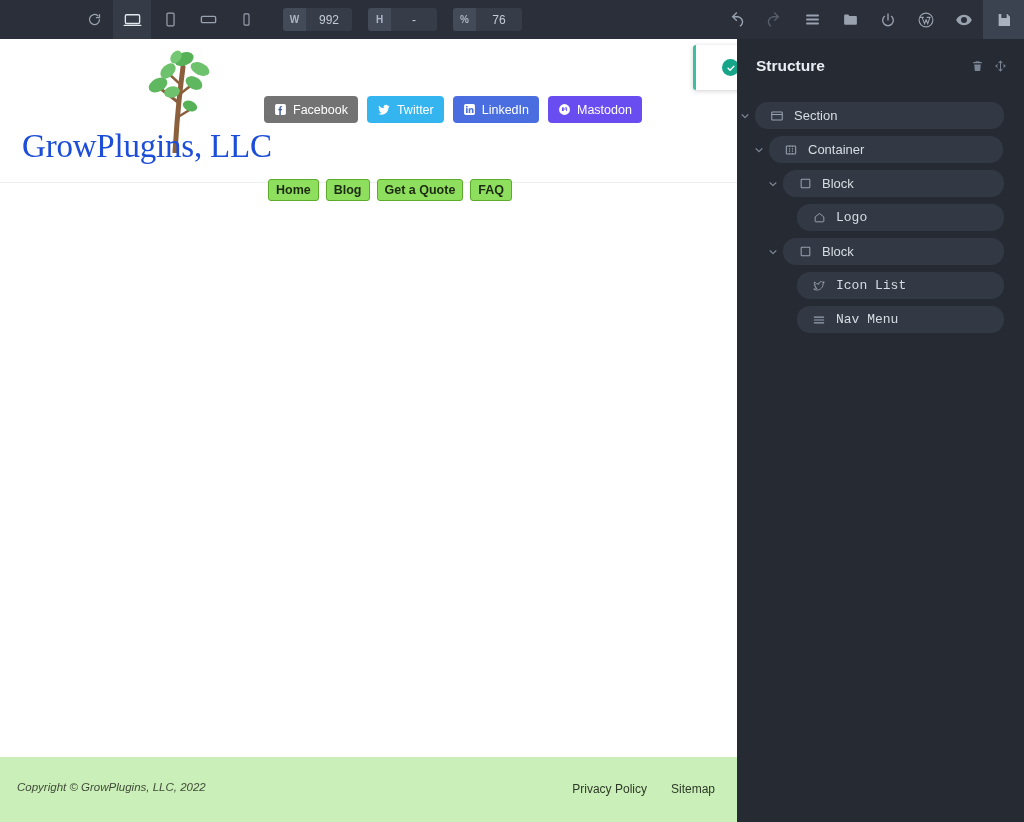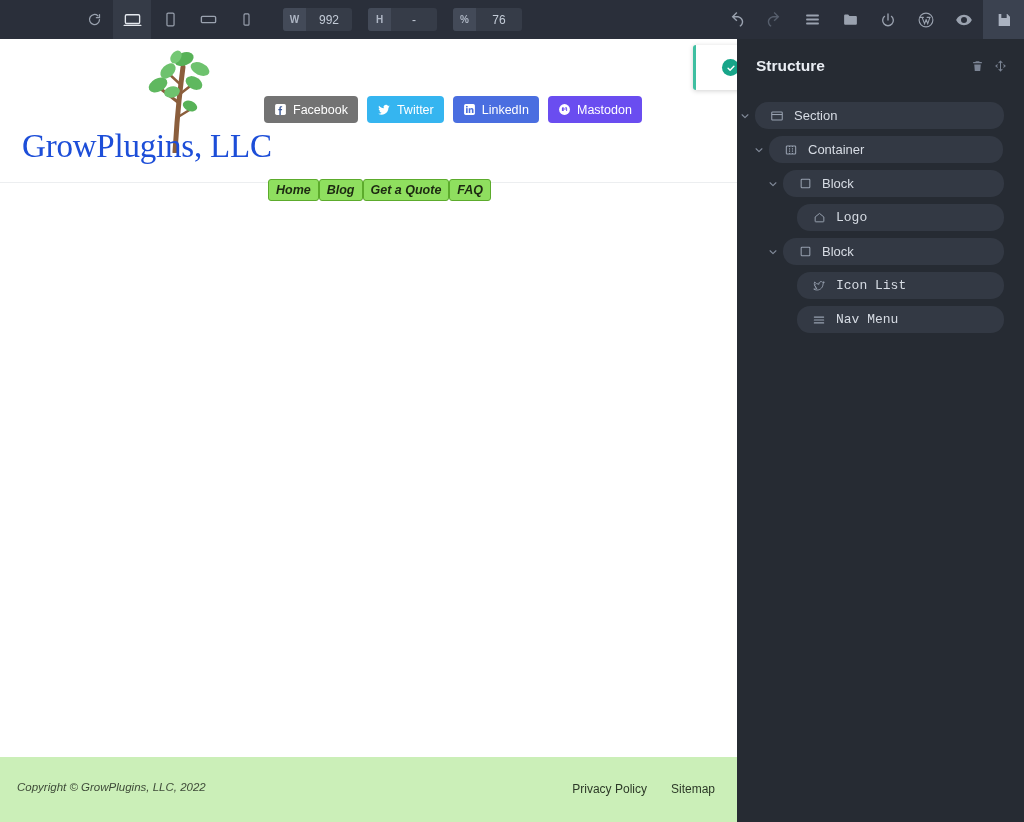--- a/index.html
+++ b/index.html
@@ -95,21 +95,21 @@
     border-radius: 4px;
     color: #ffffff;
     font-size: 12.5px;
     white-space: nowrap;
     cursor: pointer;
   }
   .social-btn .sicon { display: flex; align-items: center; }
 
   .nav-row {
     position: absolute; left: 268px; top: 140px;
-    display: flex;  font-style: italic;
+    display: flex; gap: 7px;
   }
   .nav-btn {
     height: 22px;
     padding: 0 7px;
     display: flex; align-items: center;
     background: #8fdf5f;
     border: 1px solid #5cab2c;
     border-radius: 3px;
     color: #1d2a12;
     font-size: 12.5px;

